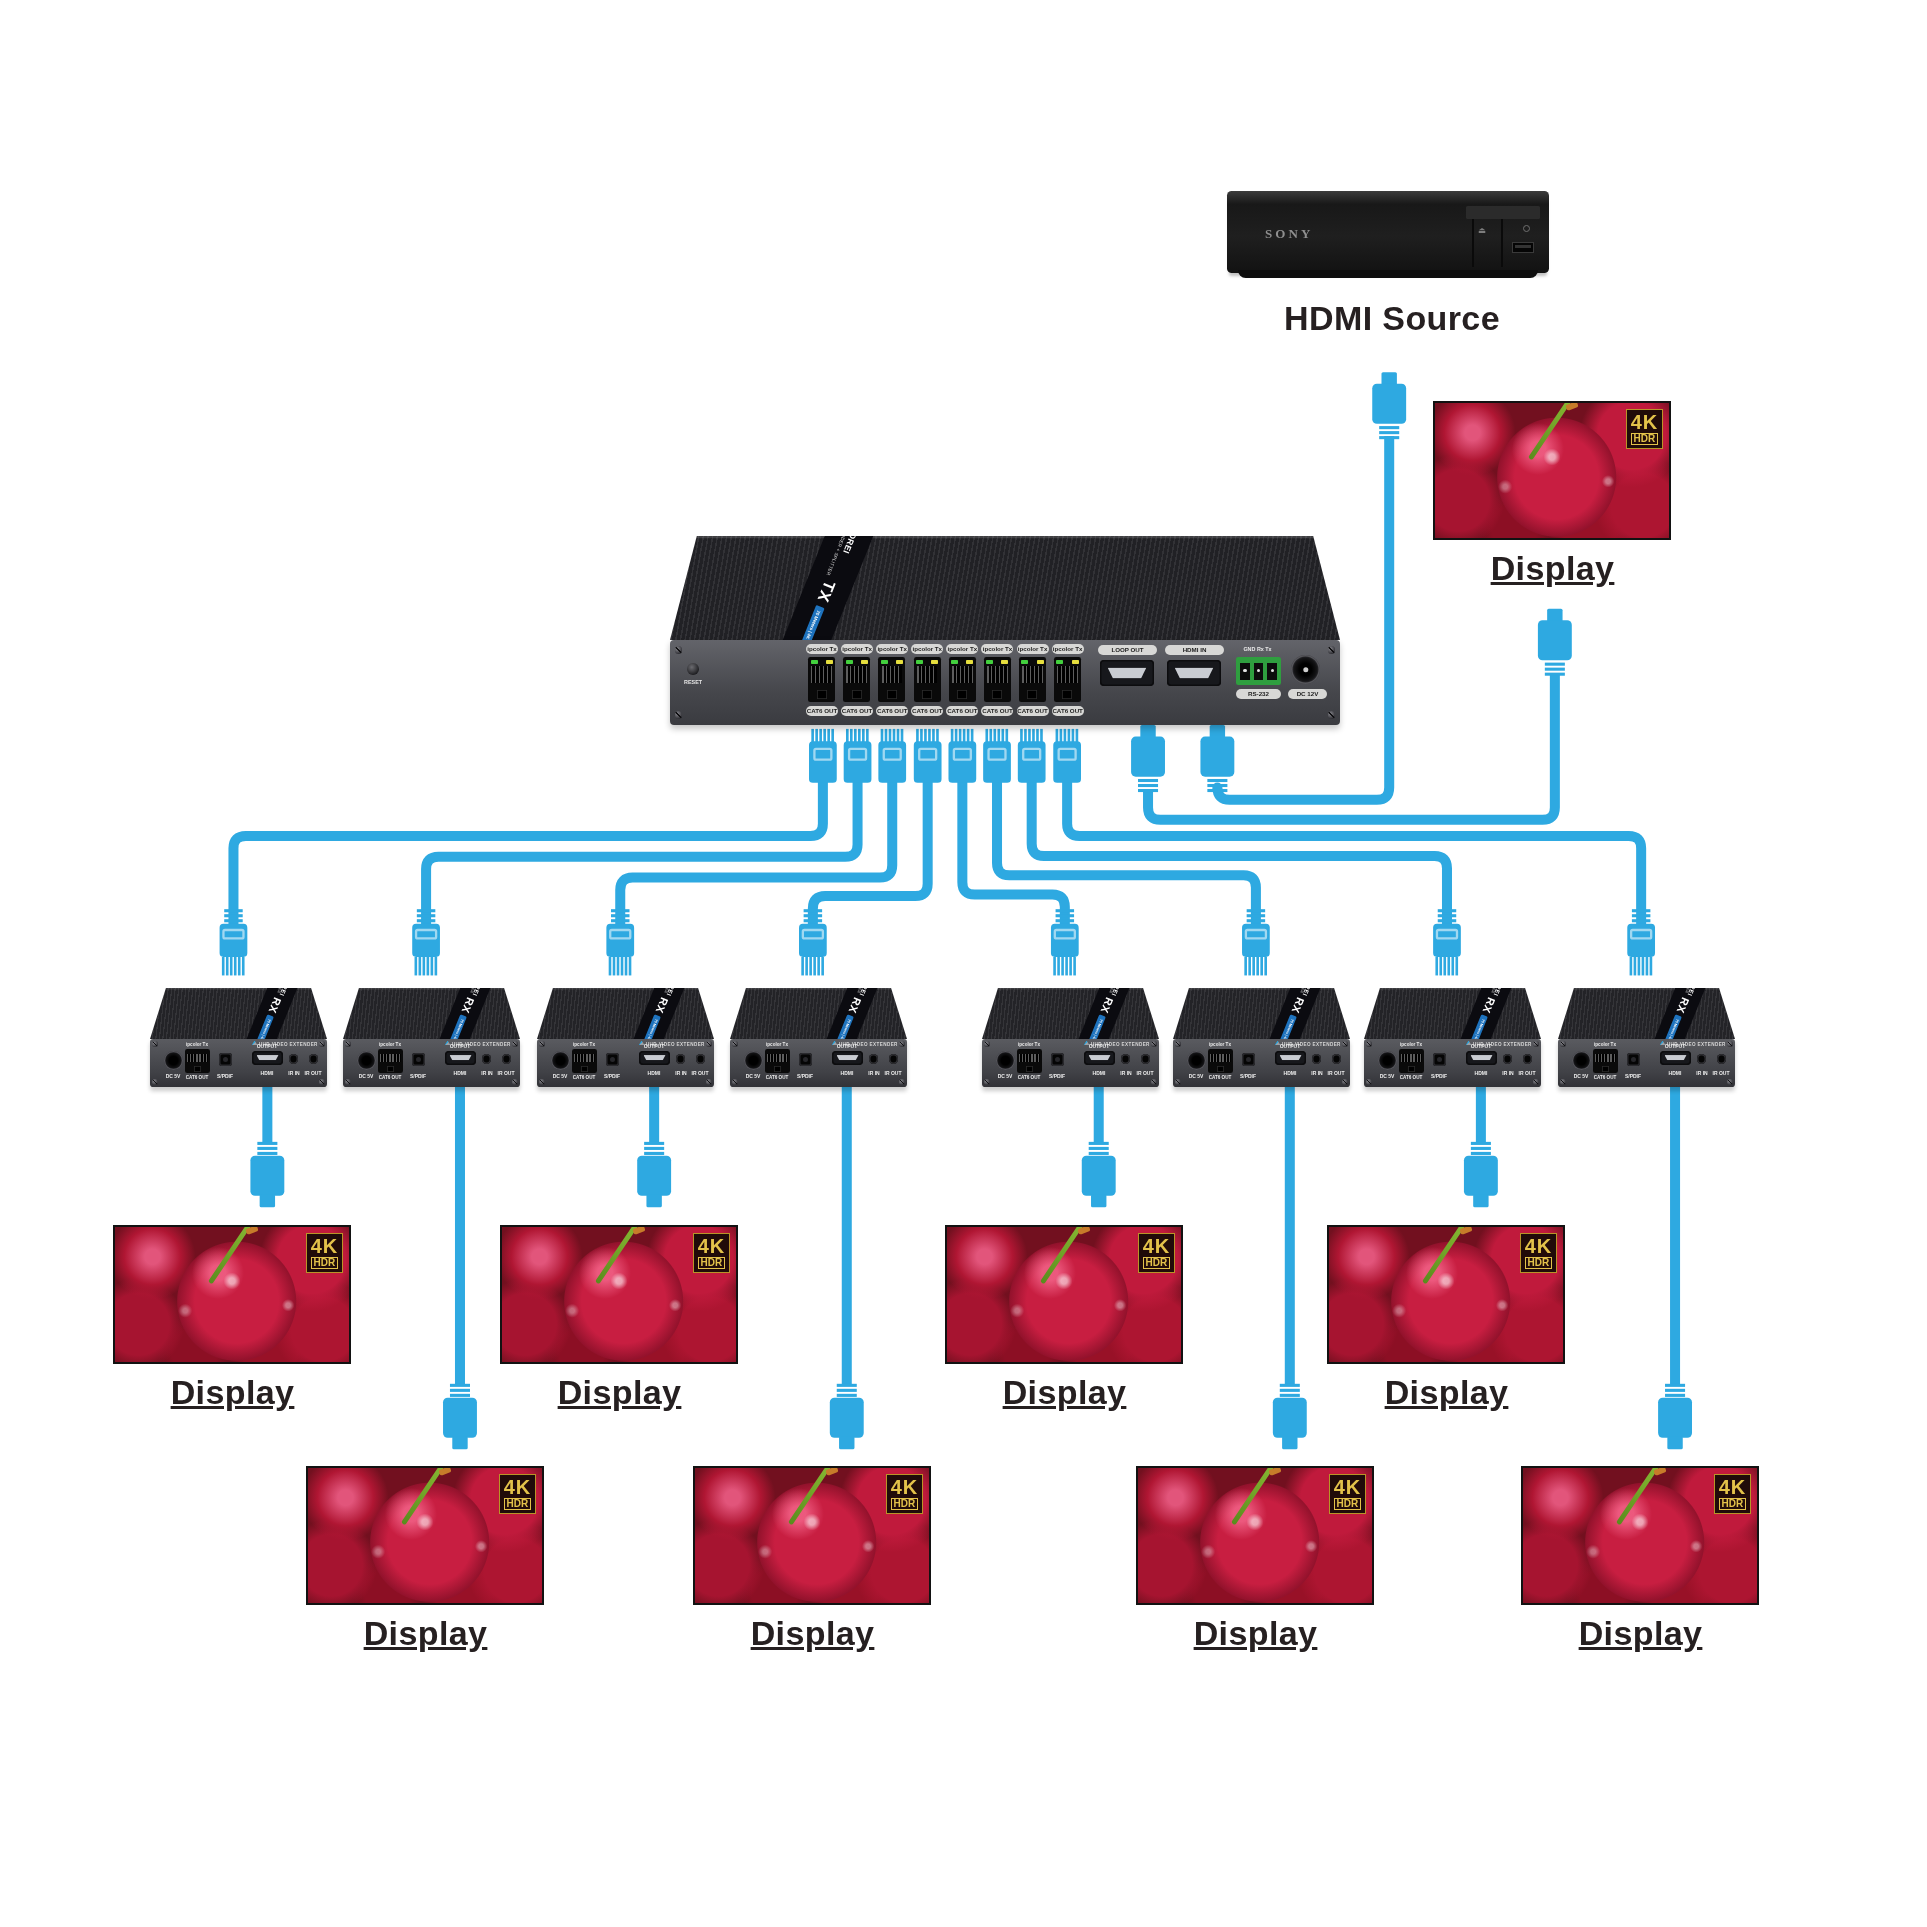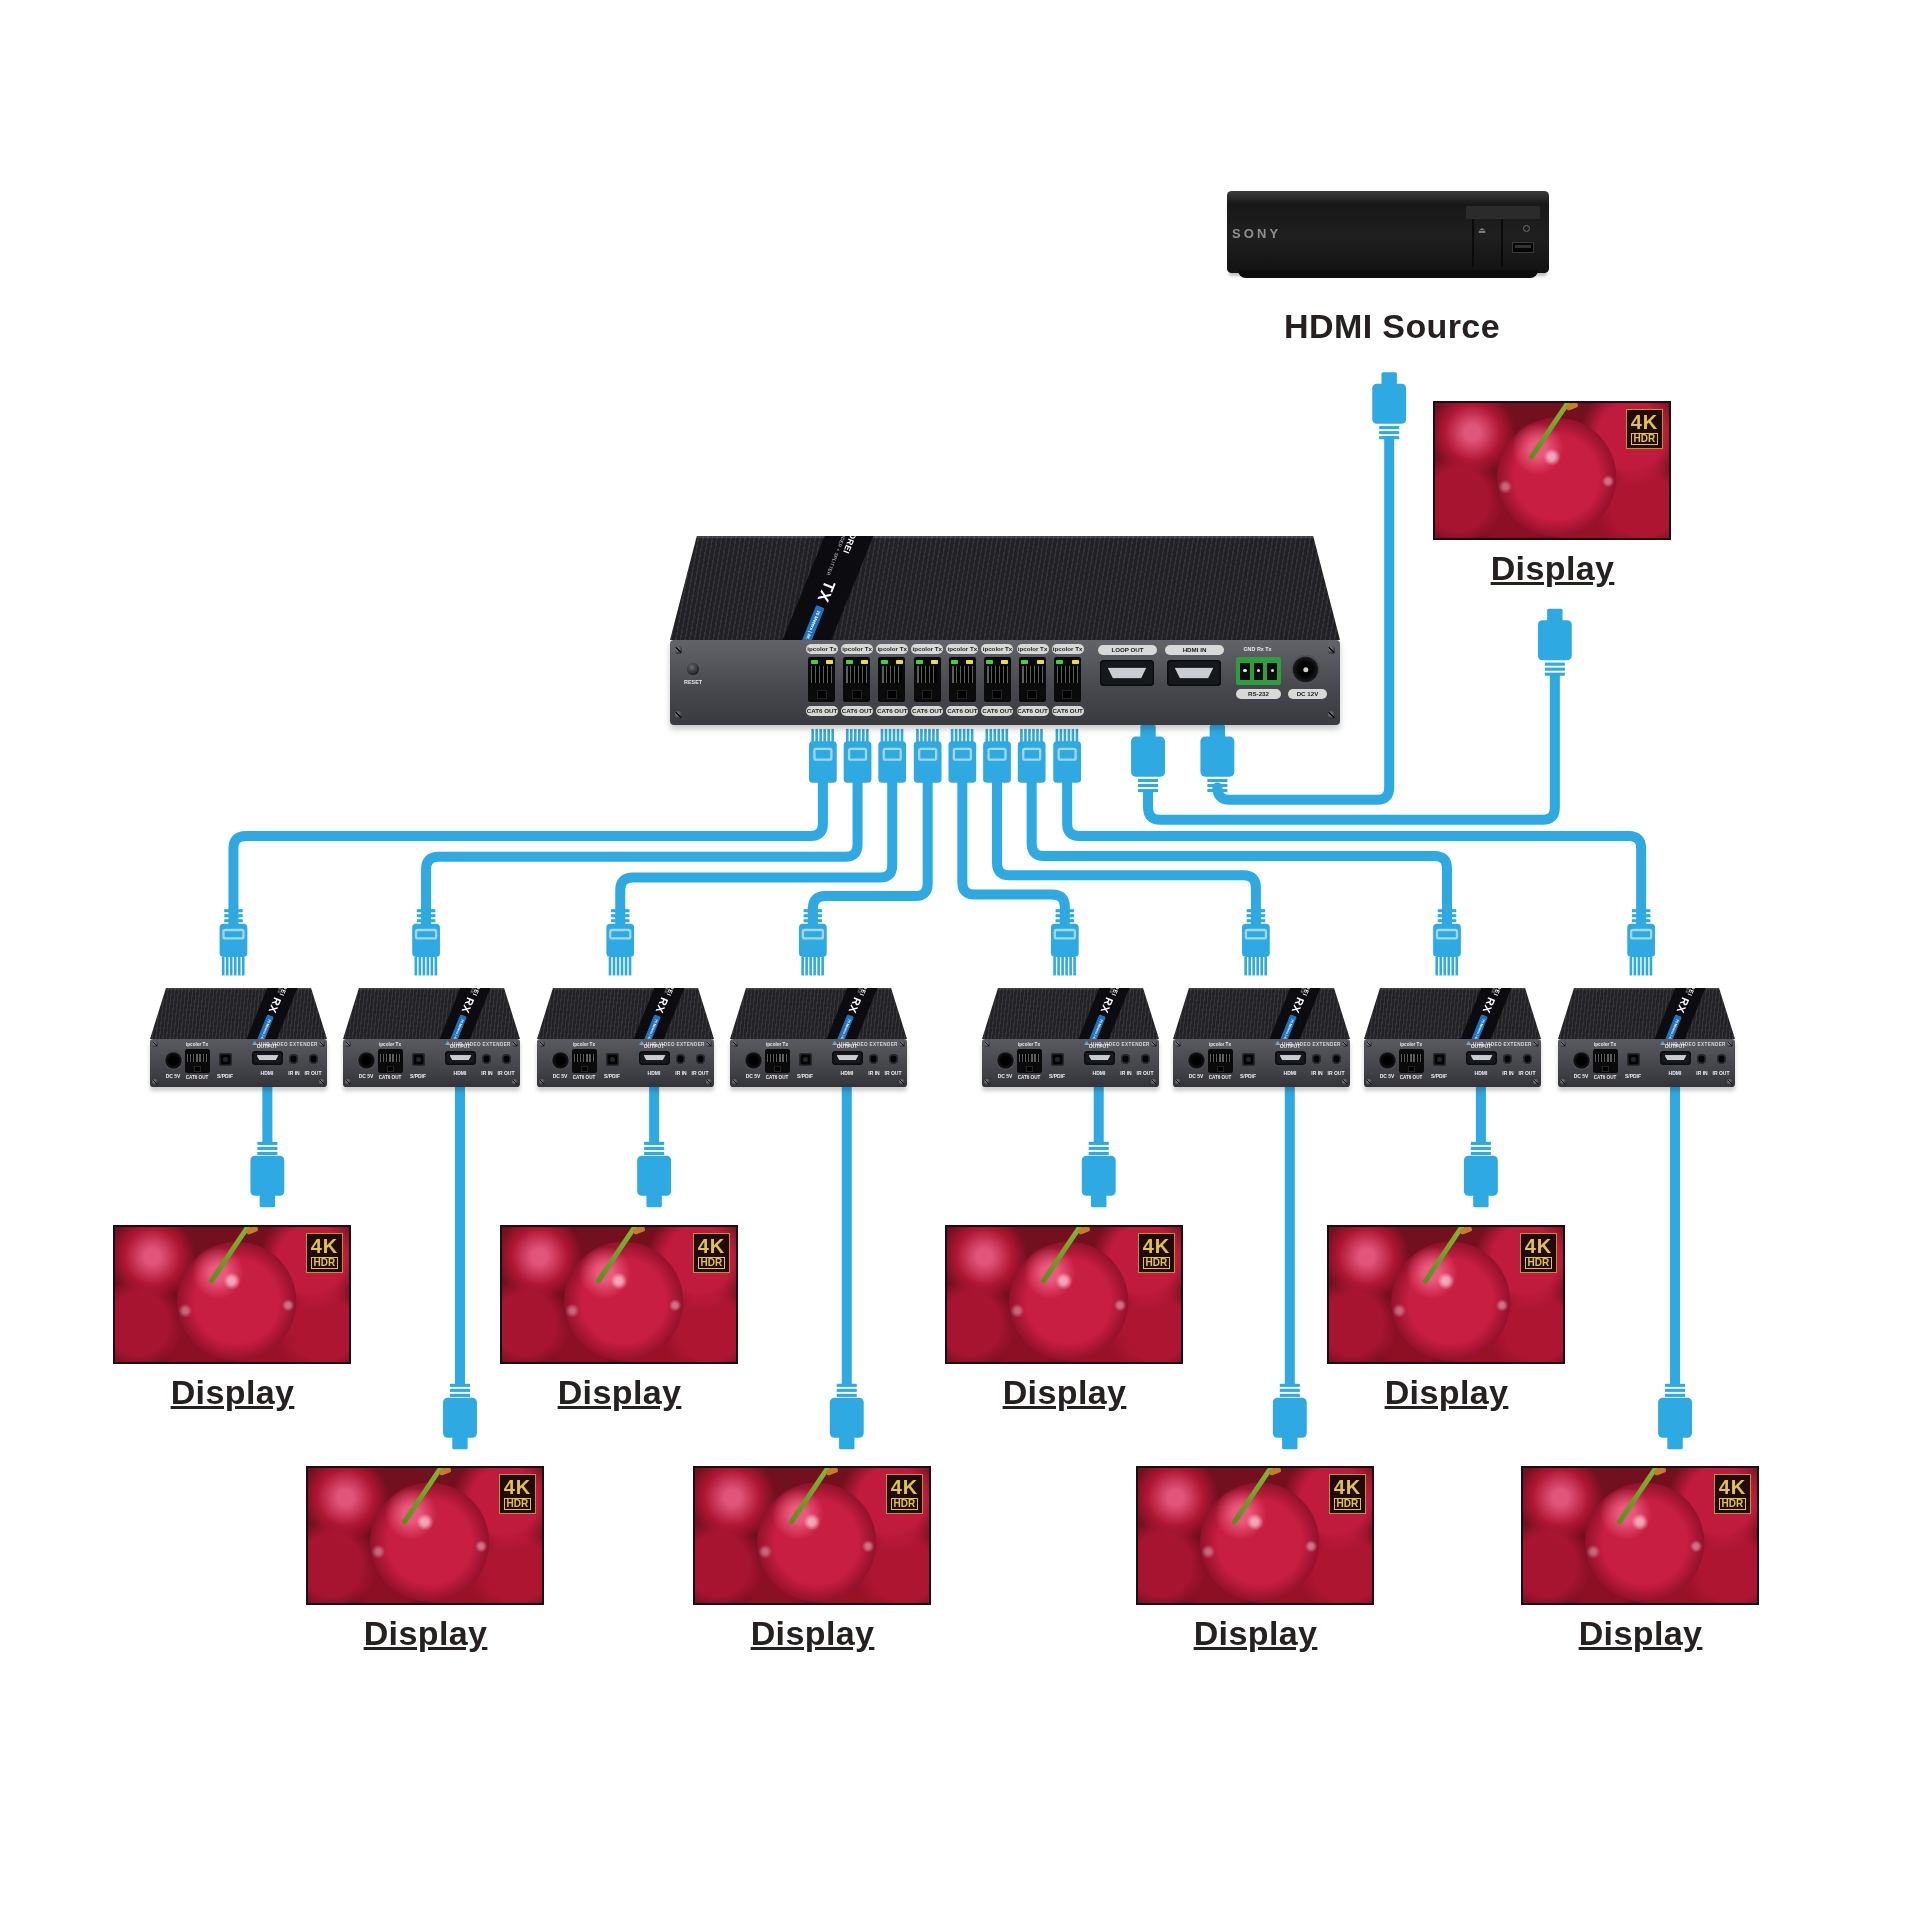--- a/index.html
+++ b/index.html
@@ -3,29 +3,29 @@
 <meta charset="utf-8">
 <style>
   html,body{margin:0;padding:0;background:#fff;}
   #canvas{position:relative;width:1927px;height:1927px;background:var(--bg,#fff);
     font-family:"Liberation Sans",sans-serif;overflow:hidden;}
   .abs{position:absolute;}
   #cables{position:absolute;left:0;top:0;}
 
   
   .lbl{font-weight:bold;color:var(--labelc,#262021);text-align:center;letter-spacing:0.4px;}
-  .source-label{left:1230px;top:299px;width:324px;font-size:34px;margin-top:8px;}
+  .source-label{left:1230px;top:299px;width:324px;font-size:34px;}
   .dlabel{margin-top:9.2px;font-size:34px;text-decoration:underline;}
 
   
   .sony{left:1227px;top:191px;width:322px;height:82px;border-radius:4.6px;
     background:linear-gradient(180deg,#3c3c3c 0,#181818 16%,#1f1f1f 55%,#121212 100%);
     box-shadow:0 4.6px 3.1px -2.3px rgba(0,0,0,.25);}
   .sony-base{position:absolute;bottom:-4.6px;left:10.8px;right:10.8px;height:7.7px;background:#0c0c0c;border-radius:0 0 7.7px 7.7px;}
-  .sony-logo{position:absolute;left:5px;top:35px;font-family:Liberation Sans, sans-serif;font-weight:bold;
+  .sony-logo{position:absolute;left:38px;top:35px;font-family:Liberation Serif, serif;font-weight:bold;
     font-size:13px;color:#8f8f8f;letter-spacing:3.1px;}
   .sony-tray{position:absolute;left:239px;top:15.4px;right:9.2px;height:12.3px;background:#2b2b2b;border-radius:1.5px;}
   .sony-div{position:absolute;top:28px;bottom:6.2px;width:1.5px;background:#0a0a0a;}
   .sony-eject{position:absolute;left:251px;top:34px;color:#7d7d7d;font-size:8.5px;}
   .sony-pwr{position:absolute;left:296px;top:34px;width:5.4px;height:5.4px;border:0.8px solid #6f6f6f;border-radius:50%;}
   .sony-usb{position:absolute;left:285px;top:51px;width:20px;height:8.5px;background:#050505;border:0.8px solid #3a3a3a;}
   .sony-usb::before{content:"";position:absolute;left:2.3px;top:2.3px;right:2.3px;height:2.3px;background:#333;}
 
   
   .displayu{width:239px;}

